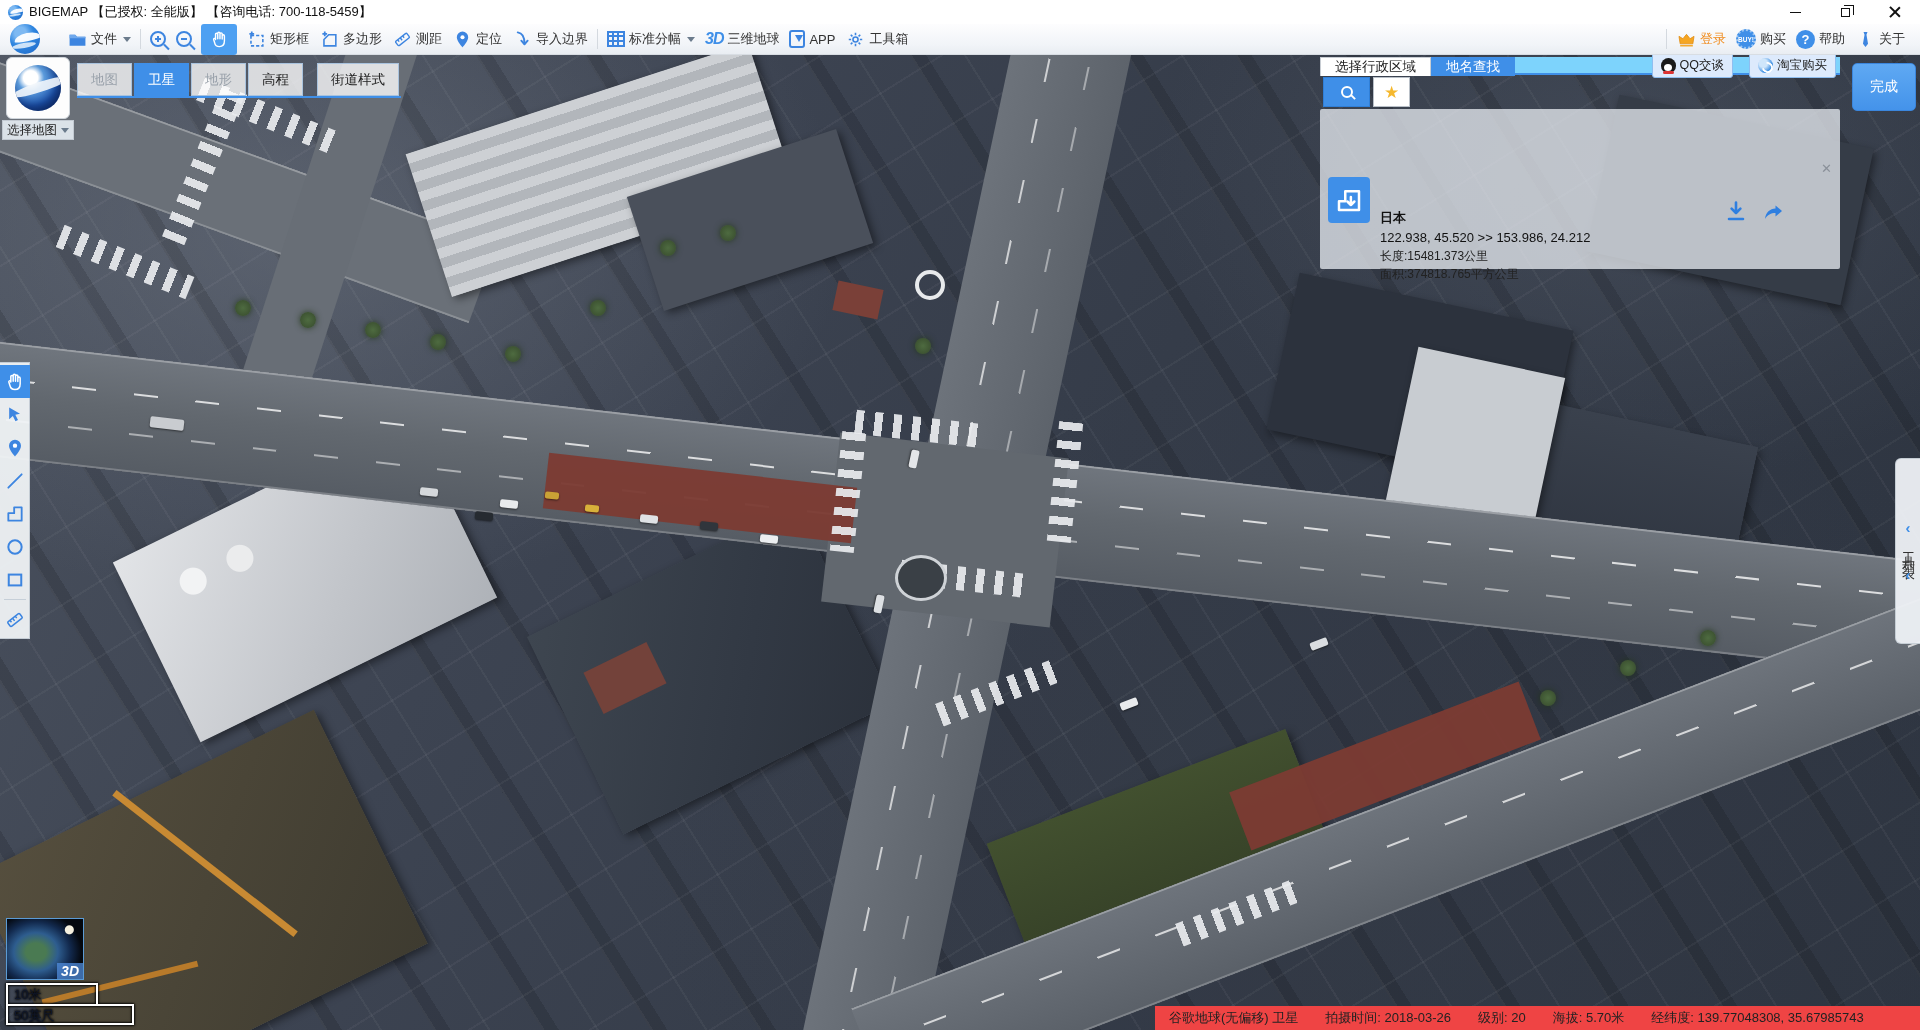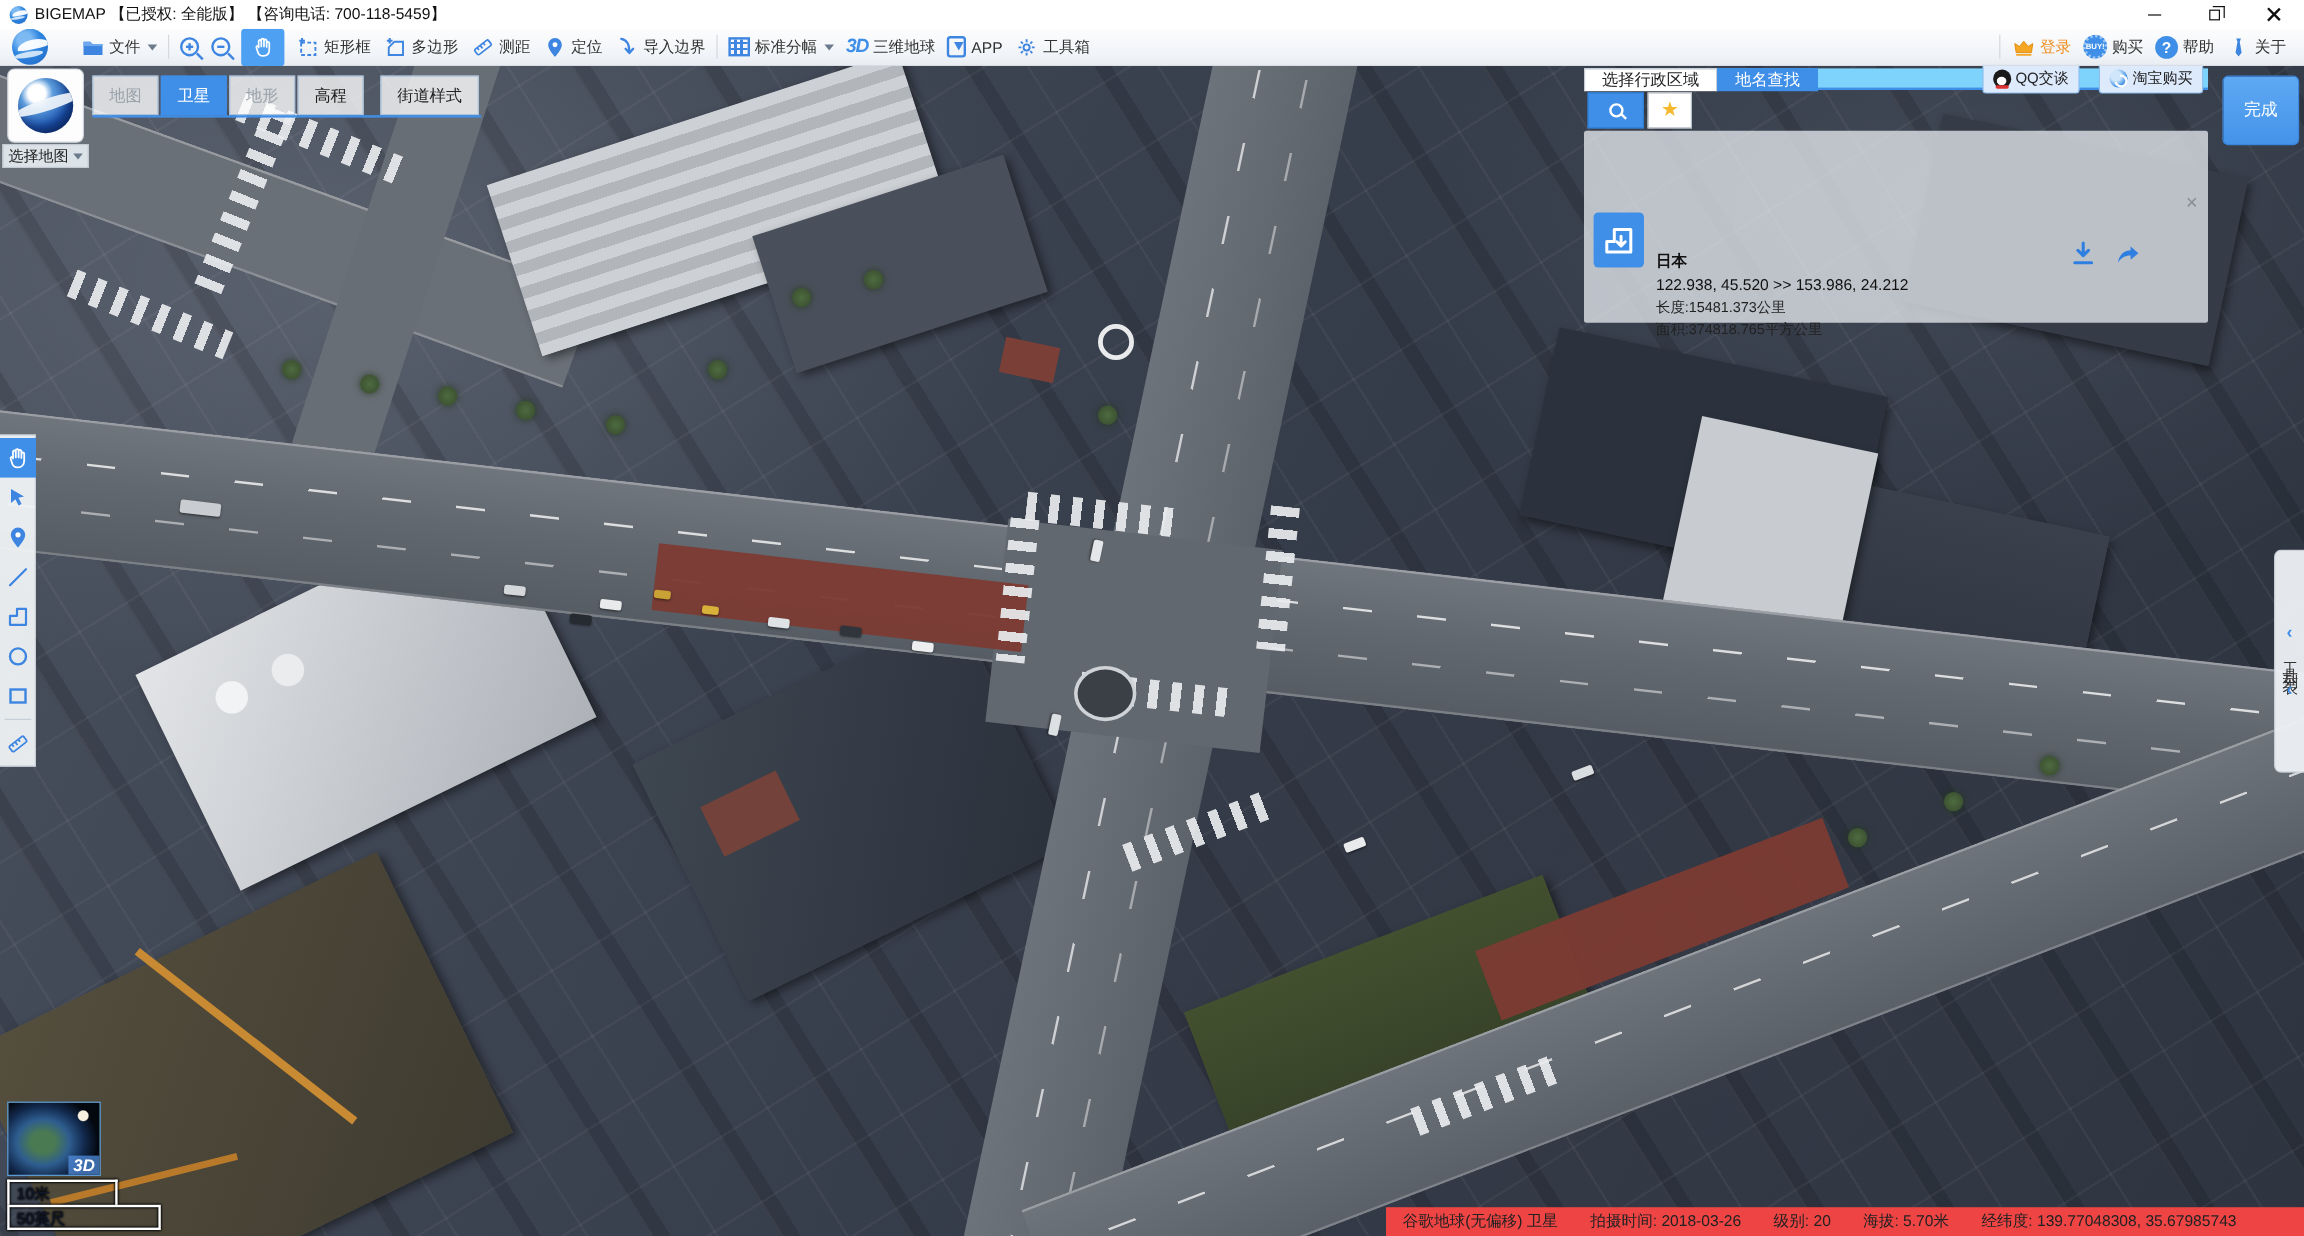--- a/index.html
+++ b/index.html
@@ -212,21 +212,21 @@
   .res-close { position:absolute; right:8px; top:52px; color:#8a9099; font-size:13px; }
   .result-item { position:absolute; left:8px; top:62px; right:8px; display:flex; align-items:flex-start; }
   .res-ic { width:42px; height:46px; border-radius:4px; background:#3f8fe8; flex:0 0 auto;
     display:flex; align-items:center; justify-content:center; margin-right:10px; margin-top:6px; }
   .res-ic svg { width:30px; height:30px; }
   .res-text { font-size:13px; color:#111; line-height:1.5; }
   .res-name { font-weight:bold;margin-top:37px; }
   .res-sub { font-size:12px; color:#222; }
   .res-actions { margin-left:auto; display:flex; gap:14px; align-items:center; margin-top:28px; padding-right:46px; }
   .res-actions svg { width:24px; height:24px; }
-  .finish-btn { position:absolute; left:1852px; top:63px; width:64px; height:58px; z-index:45;
+  .finish-btn { position:absolute; left:1852px; top:63px; width:64px; height:48px; z-index:45;
     background:linear-gradient(#5fa9f3,#4493ea); border:1px solid #3b86dd; border-radius:5px;
     color:#fff; font-size:14px; display:flex; align-items:center; justify-content:center; }
 
   
   .tool-list { position:absolute; right:0; top:458px; width:25px; height:186px; z-index:40;
     background:rgba(238,241,245,.95); border:1px solid rgba(175,185,196,.6); border-right:none;
     border-radius:6px 0 0 6px; display:flex; flex-direction:column; align-items:center;
     justify-content:center; gap:6px; }
   .tl-chevron { color:#3f8fe8; font-size:15px; font-weight:bold; line-height:1; }
   .tl-label { writing-mode:vertical-rl; text-orientation:upright; font-size:13px; color:#333; letter-spacing:5px; }

